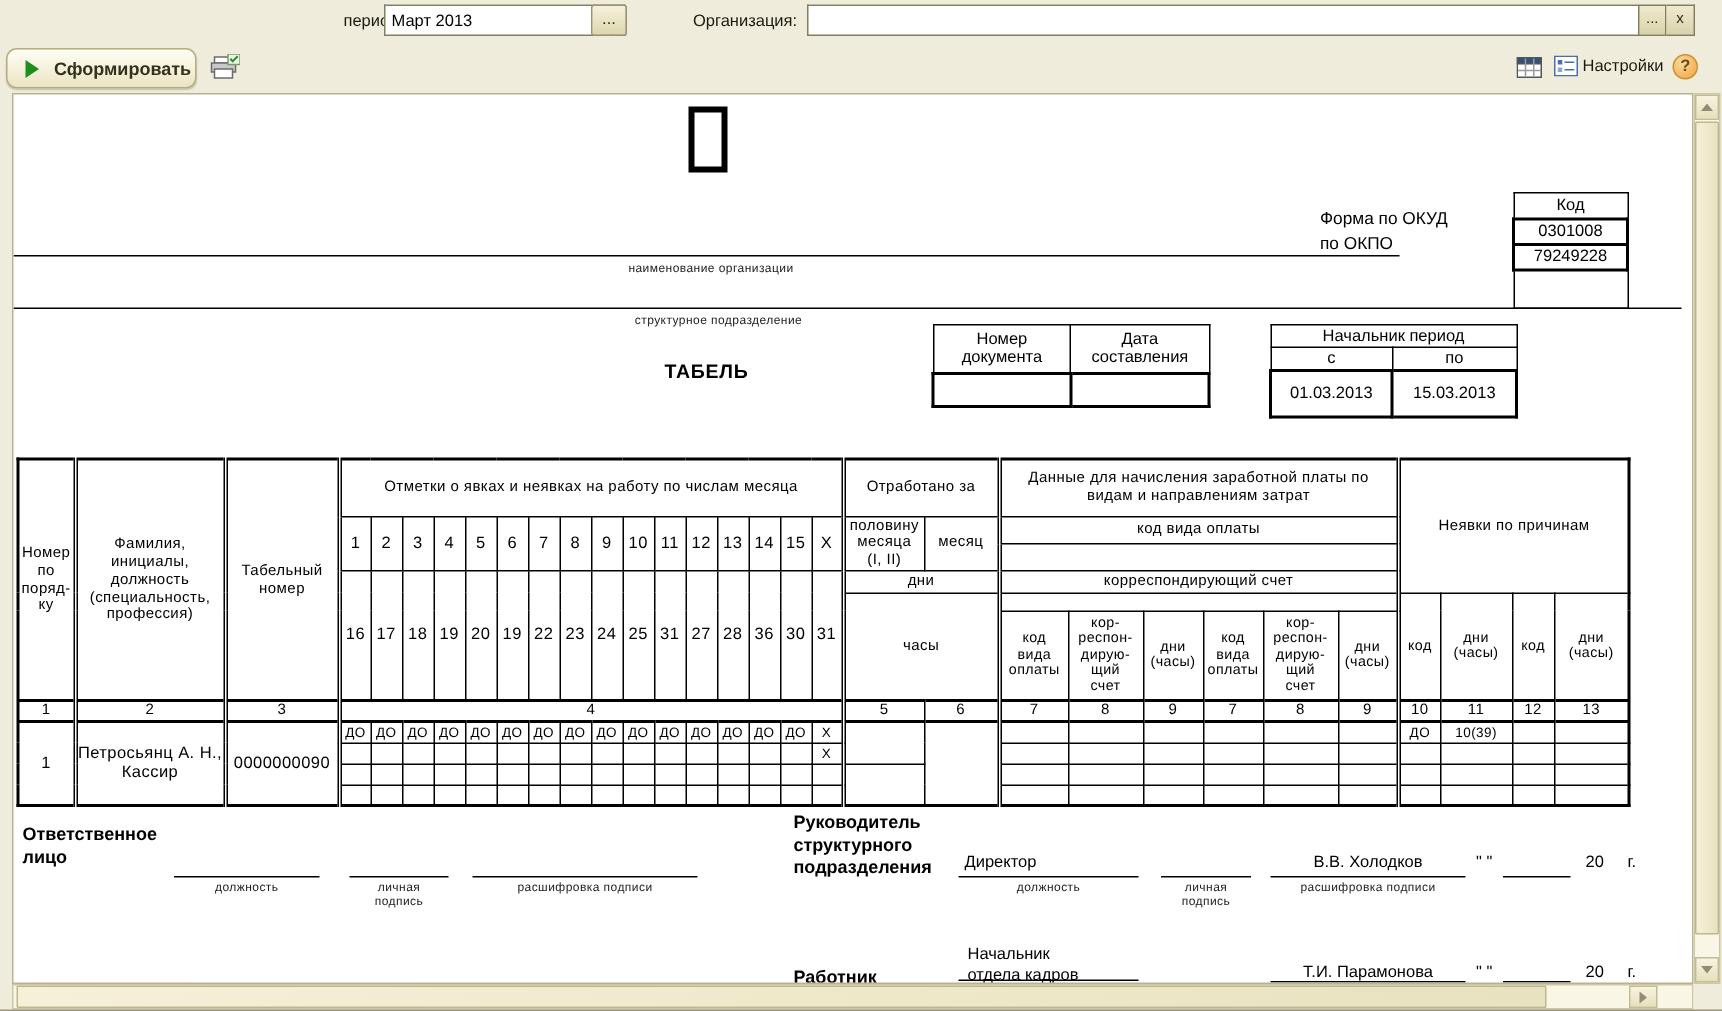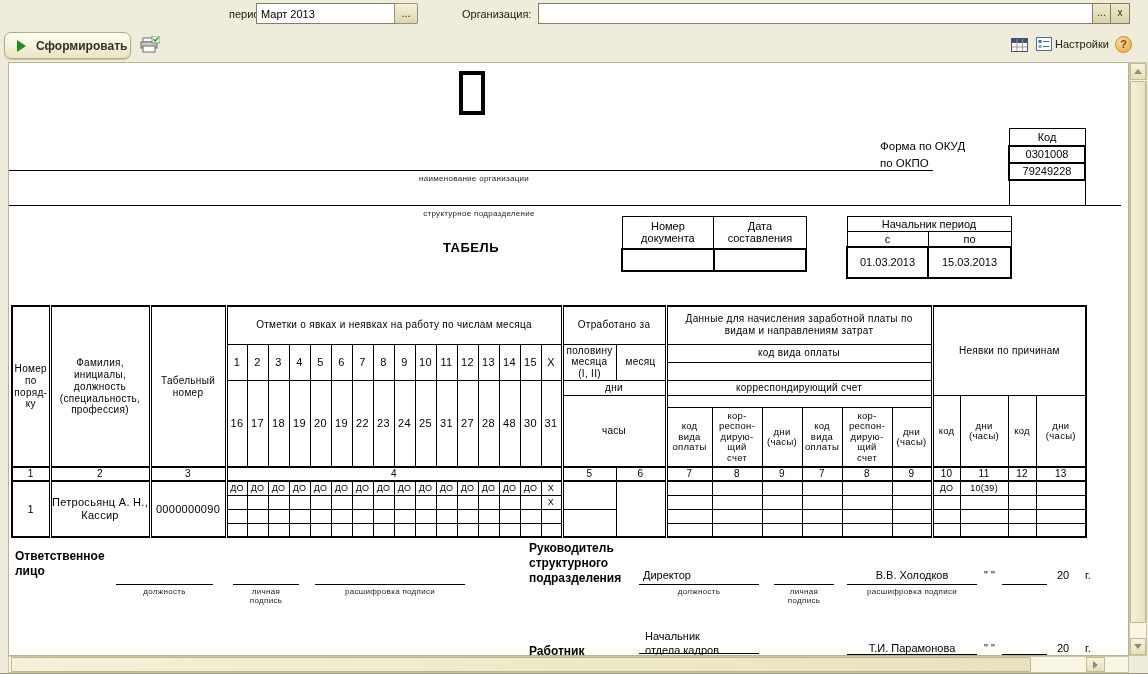--- a/index.html
+++ b/index.html
@@ -287,21 +287,21 @@
       <td rowspan="3" class="big">19</td>
       <td rowspan="3" class="big">20</td>
       <td rowspan="3" class="big">19</td>
       <td rowspan="3" class="big">22</td>
       <td rowspan="3" class="big">23</td>
       <td rowspan="3" class="big">24</td>
       <td rowspan="3" class="big">25</td>
       <td rowspan="3" class="big">31</td>
       <td rowspan="3" class="big">27</td>
       <td rowspan="3" class="big">28</td>
-      <td rowspan="3" class="big">48</td>
+      <td rowspan="3" class="big">36</td>
       <td rowspan="3" class="big">30</td>
       <td rowspan="3" class="big">31</td>
       <td colspan="2" class="dl">дни</td>
       <td colspan="6" class="dl">корреспондирующий счет</td>
     </tr>
     <tr style="height:12px;">
       <td colspan="2" rowspan="2" class="dl">часы</td>
       <td colspan="6" class="dl"></td>
       <td rowspan="2" class="dl sm pre">код</td>
       <td rowspan="2" class="sm pre">дни

